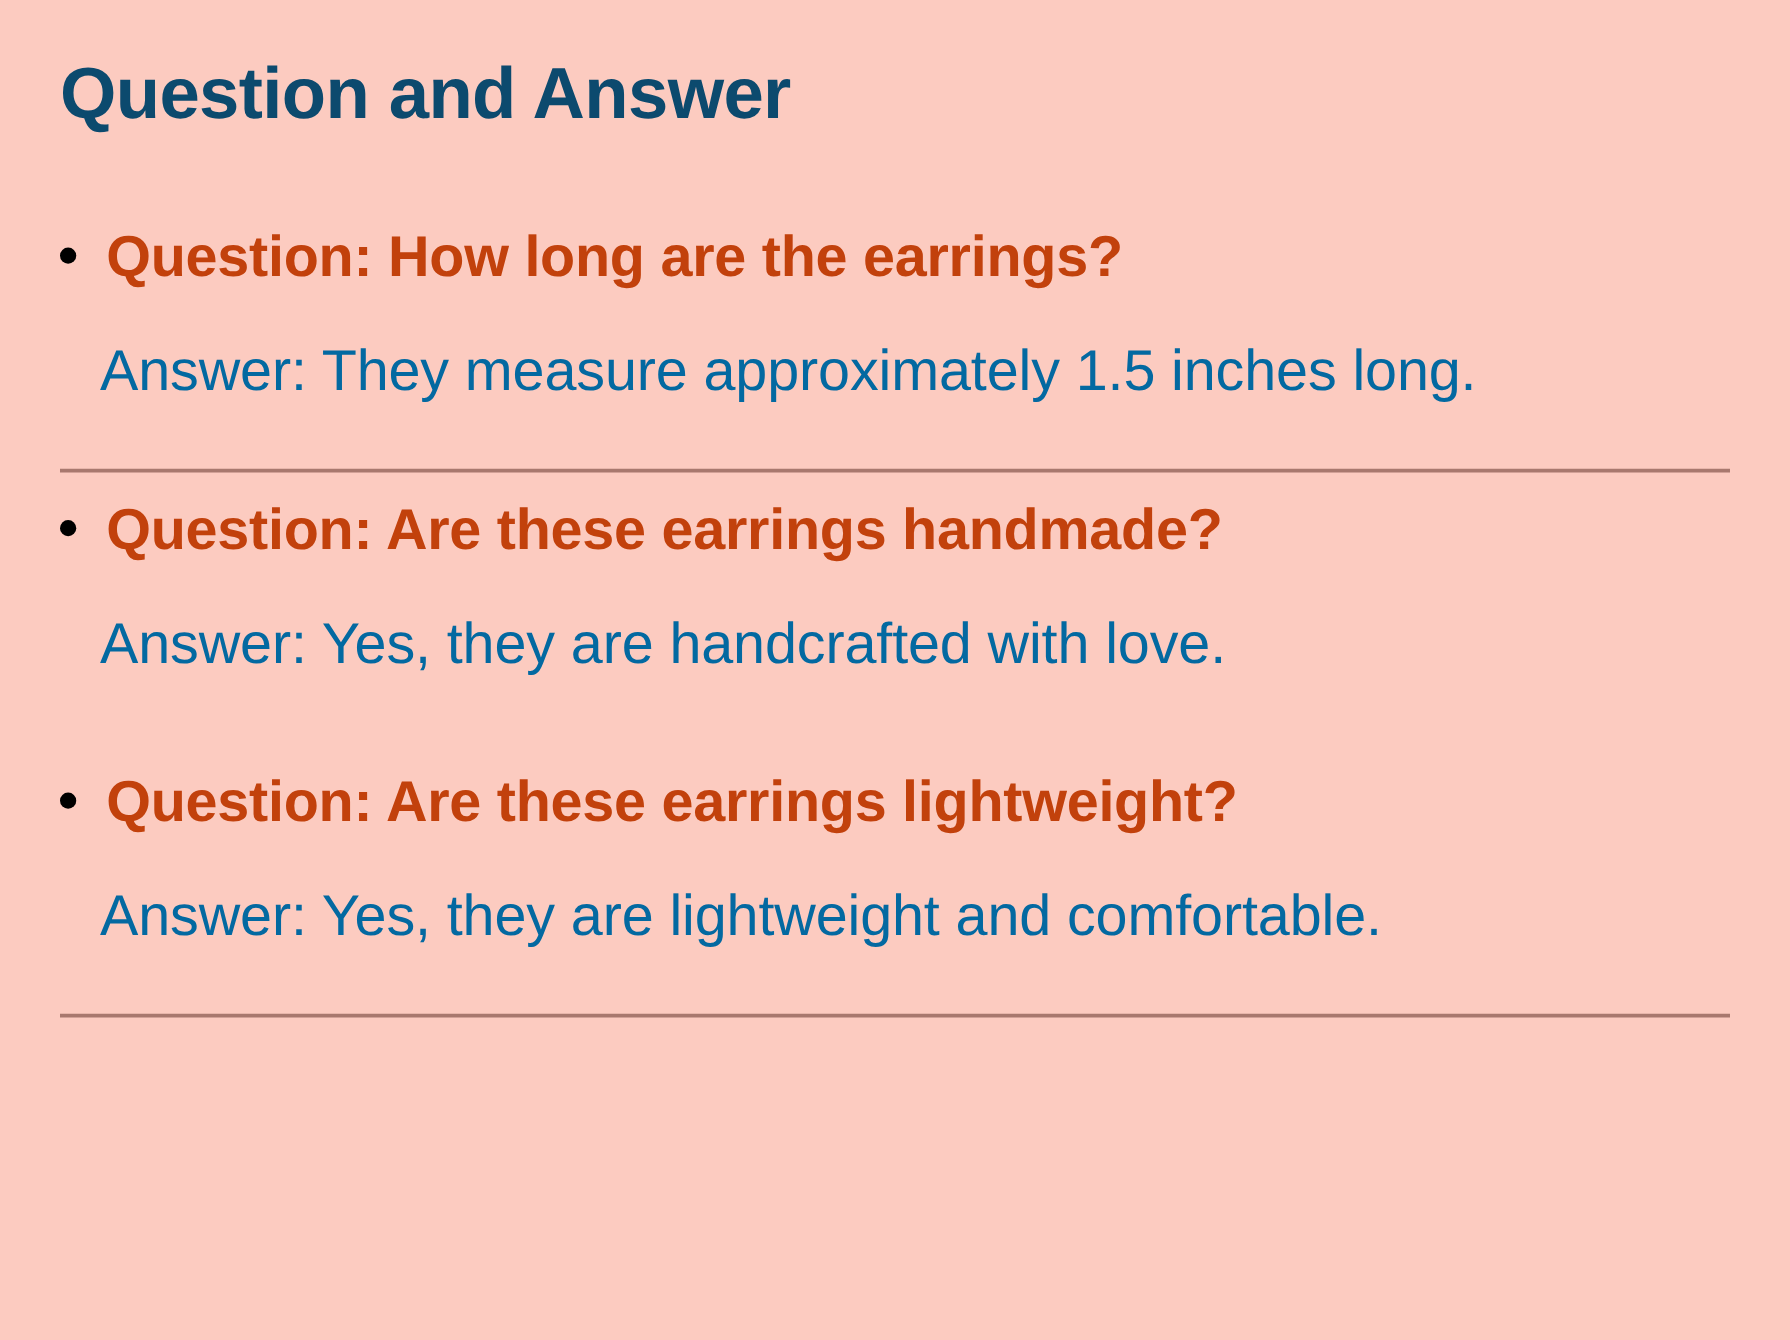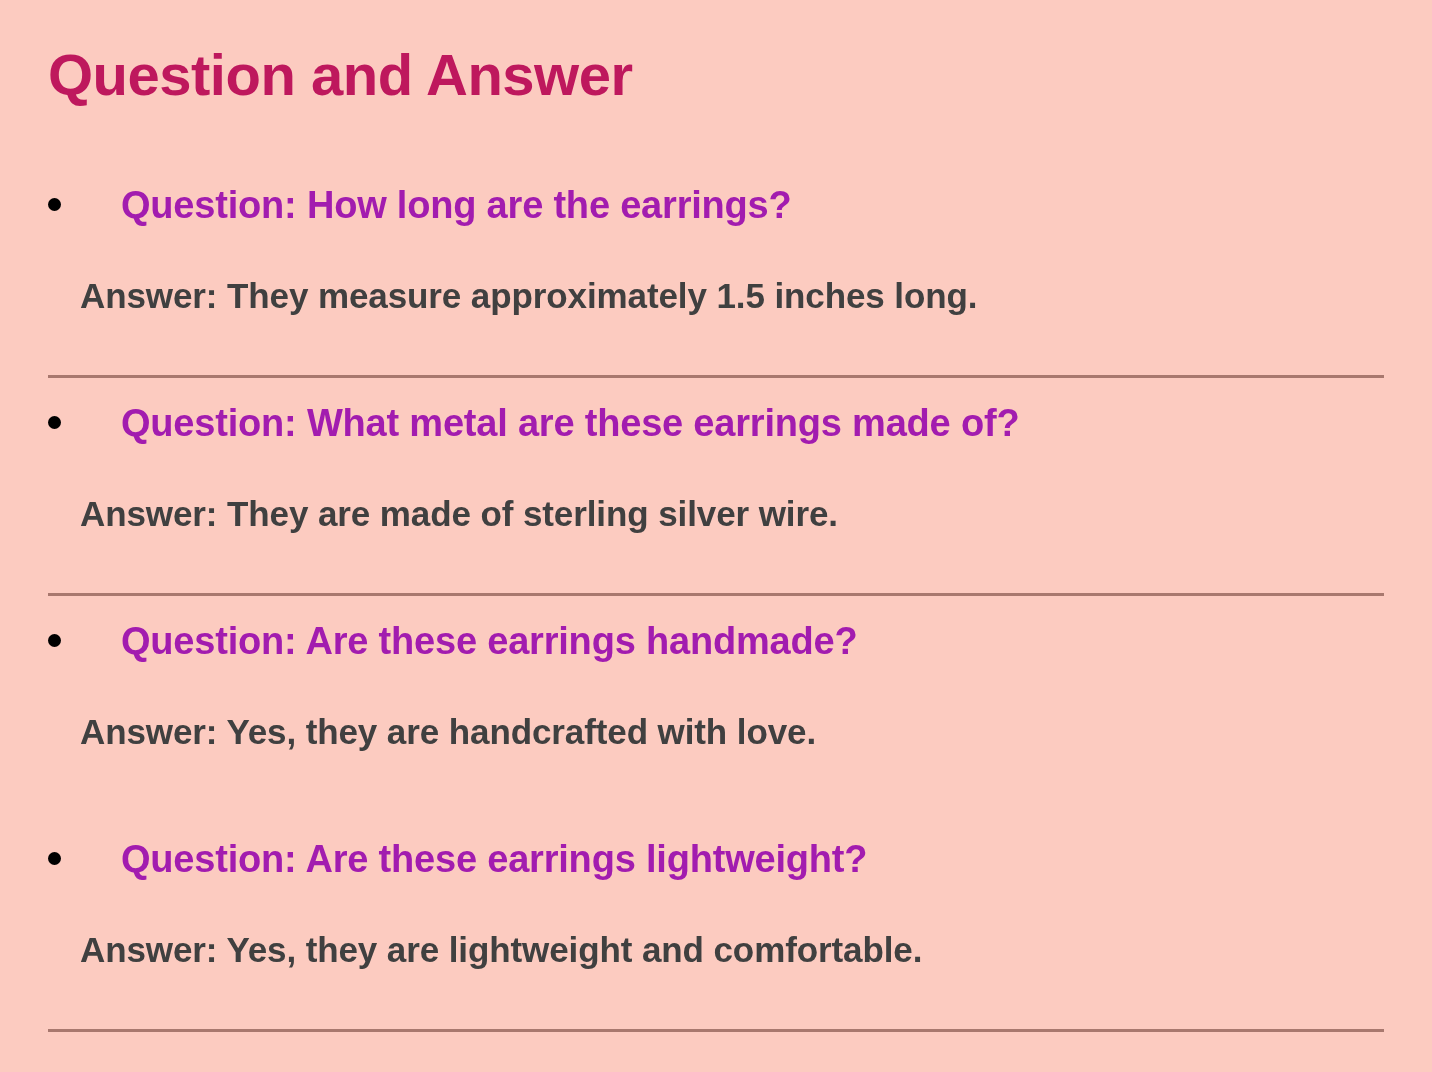--- a/index.html
+++ b/index.html
@@ -25,21 +25,21 @@
   .page-title {
     margin: 0;
     padding: 0;
     position: absolute;
     left: 48px;
     top: 40px;
     font-size: 58px;
     line-height: 70px;
     font-weight: 700;
     letter-spacing: -0.5px;
-    color: #be185d;
+    color: #0c4a6e;
   }
   .qa-list {
     position: absolute;
     left: 0;
     right: 0;
     top: 160px;
     margin: 0;
     padding: 0;
     list-style: none;
   }
@@ -68,35 +68,34 @@
     position: absolute;
     left: 0px;
     top: 38px;
     width: 13px;
     height: 13px;
     border-radius: 50%;
     background: #000000;
   }
   .question-text {
     display: block;
-    font-size: 38px;
+    font-size: 46px;
     line-height: 46px;
     font-weight: 700;
-    color: #a21caf;
+    color: #c2410c;
     letter-spacing: -0.2px;
-    margin-left: 36px;
   }
   .answer-text {
     display: block;
     padding-left: 32px;
     padding-top: 47px;
-    font-size: 35px;
+    font-size: 46px;
     line-height: 42px;
-    font-weight: 700;
-    color: #404040;
+    font-weight: 400;
+    color: #0369a1;
     letter-spacing: -0.1px;
   }
 </style>
 </head>
 <body>
 
 <div class="page">
 
   <h1 class="page-title">Question and Answer</h1>
 
@@ -104,28 +103,20 @@
 
     <li class="qa-item">
       <div class="question-row">
         <span class="bullet"></span>
         <span class="question-text">Question: How long are the earrings?</span>
       </div>
       <span class="answer-text">Answer: They measure approximately 1.5 inches long.</span>
       <span class="divider"></span>
     </li>
 
-    <li class="qa-item">
-      <div class="question-row">
-        <span class="bullet"></span>
-        <span class="question-text">Question: What metal are these earrings made of?</span>
-      </div>
-      <span class="answer-text">Answer: They are made of sterling silver wire.</span>
-      <span class="divider"></span>
-    </li>
 
     <li class="qa-item is-last">
       <div class="question-row">
         <span class="bullet"></span>
         <span class="question-text">Question: Are these earrings handmade?</span>
       </div>
       <span class="answer-text">Answer: Yes, they are handcrafted with love.</span>
 
     </li>
 

